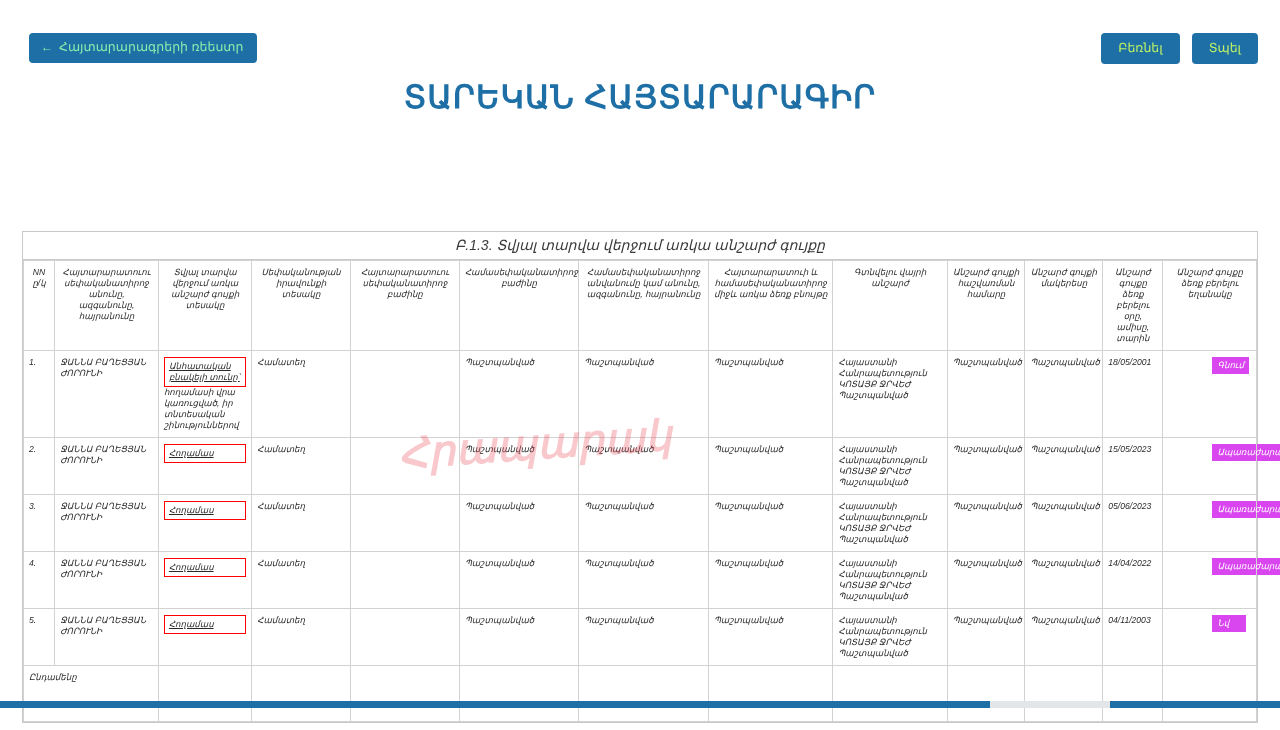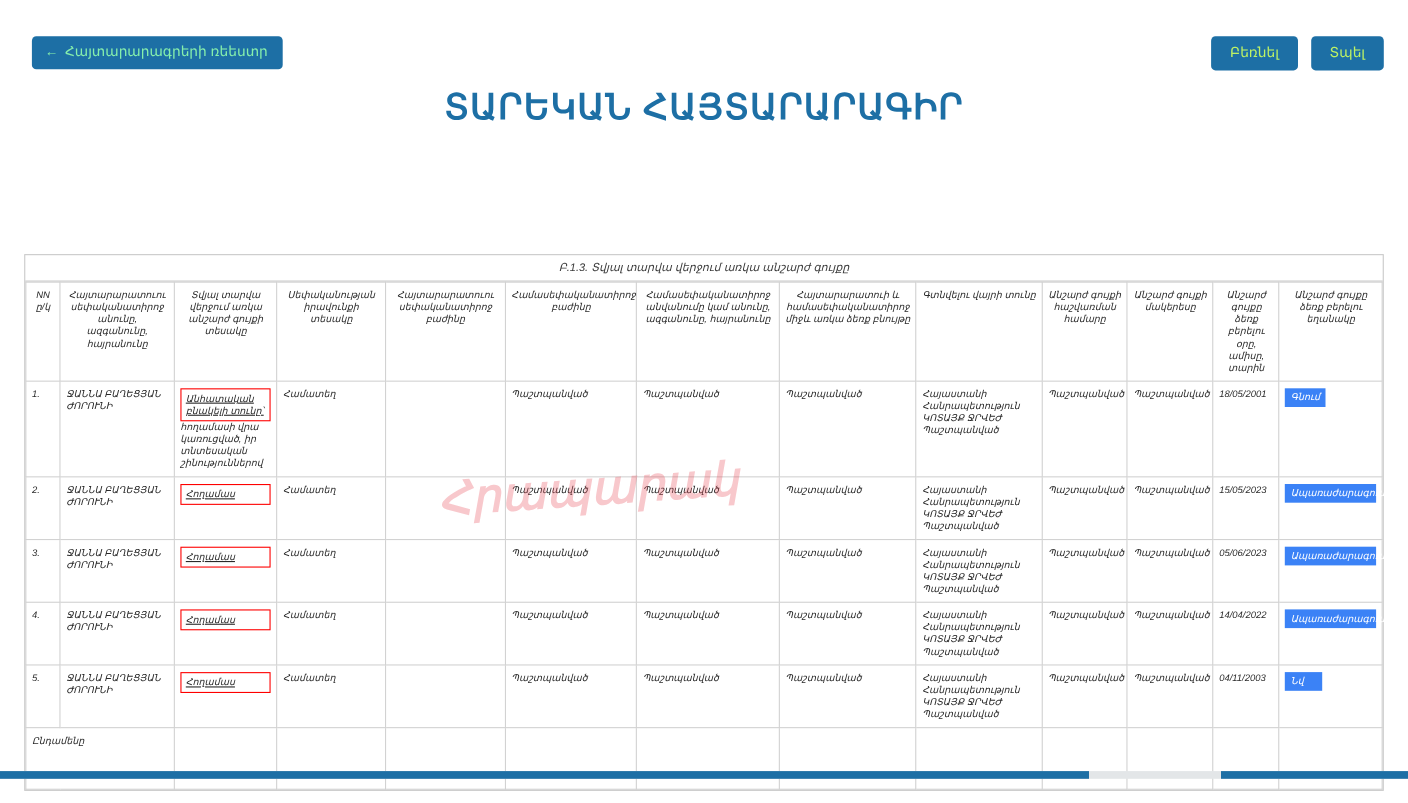--- a/index.html
+++ b/index.html
@@ -83,21 +83,21 @@
   .table-wrap {
     position: absolute;
     left: 22px;
     top: 231px;
     width: 1236px;
     border: 1px solid #c9c9c9;
     background: #fff;
   }
   .table-caption {
     text-align: center;
-    font-size: 10px;
+    font-size: 14px;
     color: #3a3a3a;
     padding: 5px 0 6px;
     border-bottom: 1px solid #c9c9c9;
     font-style: italic;
   }
   table.grid {
     width: 100%;
     border-collapse: collapse;
     table-layout: fixed;
     font-style: italic;
@@ -117,25 +117,26 @@
   }
   table.grid td { height: 56px; }
   .c-num { text-align: left; }
   .cell-box {
     border: 1.6px solid #fe0000;
     padding: 3px 4px;
     display: block;
     text-decoration: underline;
   }
   .red-fill {
-    background: #3b82f6;
+    background: #d946ef;
     color: #ffffff;
     padding: 3px 5px;
     display: inline-block;
     min-width: 34px;
+    margin-left: 44px;
   }
   .red-fill.wide { display: block; width: 100%; }
   .total-row td {
     height: 22px;
     font-size: 9px;
     color: #2a2a2a;
   }
 
   
   .watermark {
@@ -208,21 +209,21 @@
       <thead>
         <tr>
           <th>NN ը/կ</th>
           <th>Հայտարարատուու սեփականատիրոջ անունը, ազգանունը, հայրանունը</th>
           <th>Տվյալ տարվա վերջում առկա անշարժ գույքի տեսակը</th>
           <th>Սեփականության իրավունքի տեսակը</th>
           <th>Հայտարարատուու սեփականատիրոջ բաժինը</th>
           <th>Համասեփականատիրոջ բաժինը</th>
           <th>Համասեփականատիրոջ անվանումը կամ անունը, ազգանունը, հայրանունը</th>
           <th>Հայտարարատուի և համասեփականատիրոջ միջև առկա ձեռք բնույթը</th>
-          <th>Գտնվելու վայրի տունը</th>
+          <th>Գտնվելու վայրի անշարժ</th>
           <th>Անշարժ գույքի հաշվառման համարը</th>
           <th>Անշարժ գույքի մակերեսը</th>
           <th>Անշարժ գույքը ձեռք բերելու օրը, ամիսը, տարին</th>
           <th>Անշարժ գույքը ձեռք բերելու եղանակը</th>
         </tr>
       </thead>
       <tbody id="tbody">
           <tr>
             <td class="c-num">1.</td>
             <td>ՋԱՆՆԱ ԲԱՂԵՑՅԱՆ ԺՈՐՈՒՆԻ</td>

